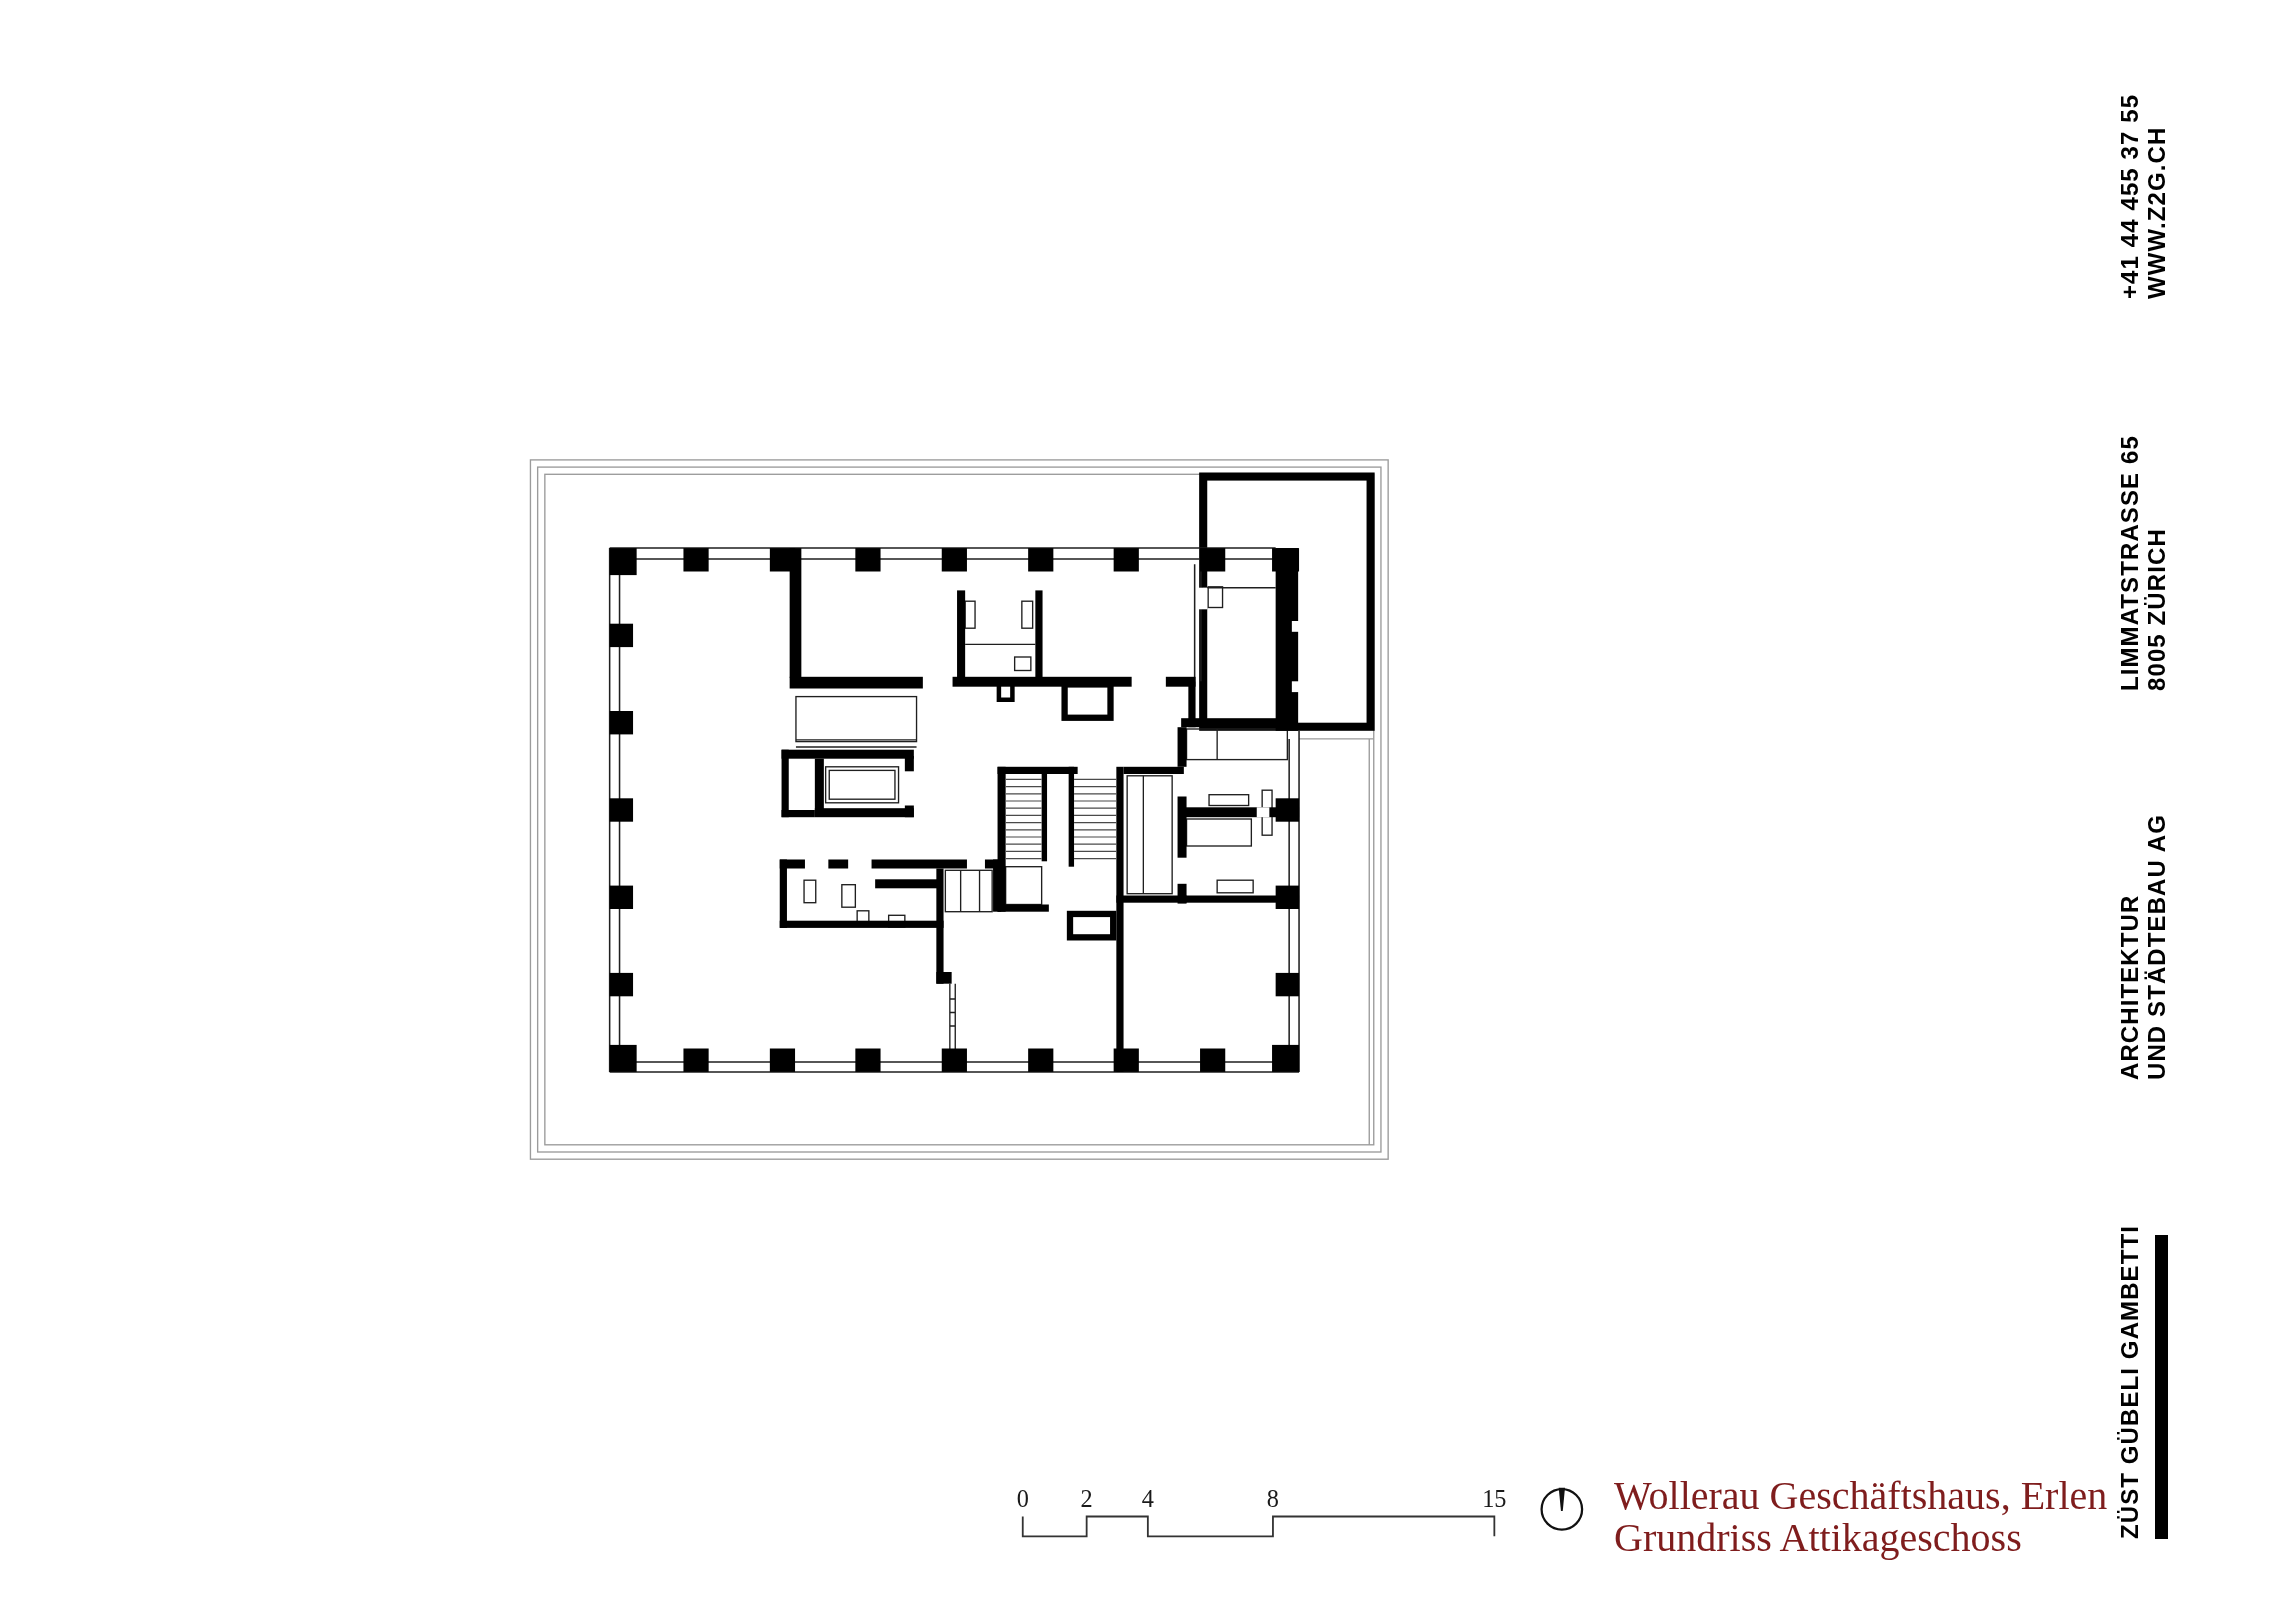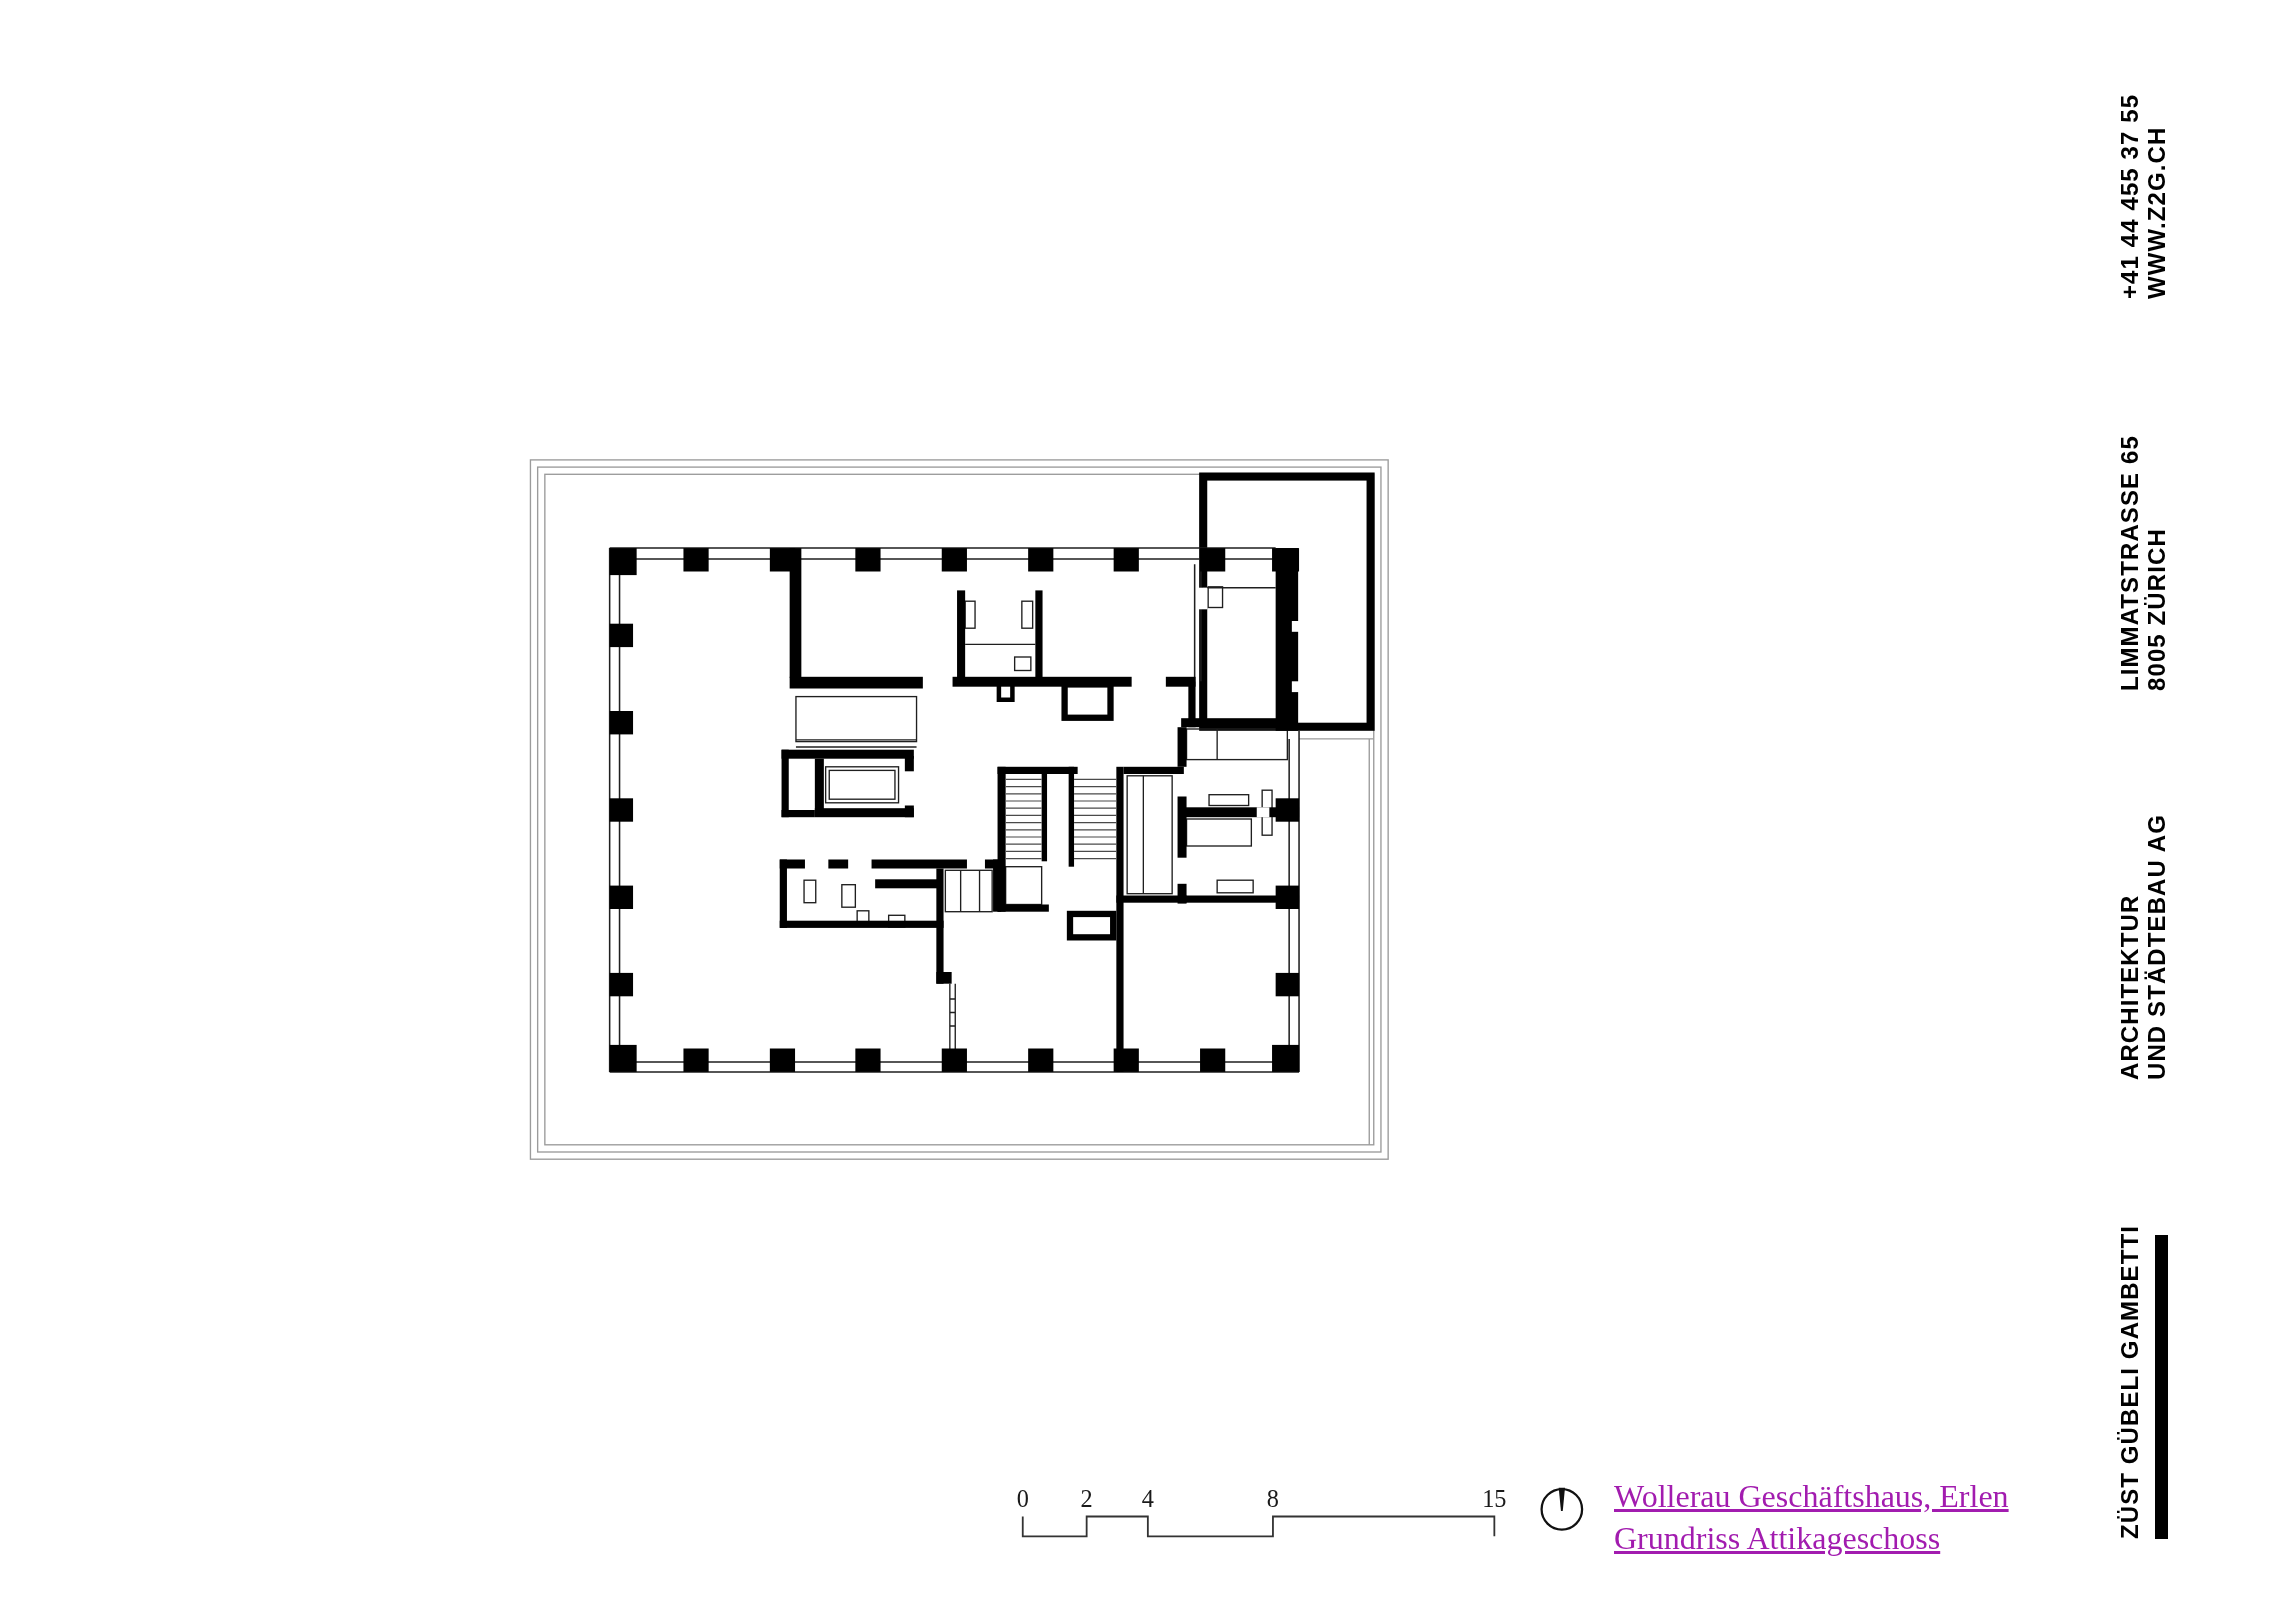--- a/index.html
+++ b/index.html
@@ -25,21 +25,21 @@
   }
   #sb-contact{left:2116px;top:299px;}
   #sb-address{left:2116px;top:691px;}
   #sb-firm{left:2116px;top:1080px;}
   #sb-brand{left:2116px;top:1539px;width:311px;}
   .brand-bar{height:13.5px;width:304px;background:#000;margin-top:11.7px;}
 
   .titleblock{
     position:absolute;left:1614px;top:1475px;
     font-family:"Liberation Serif", serif;
-    font-size:32px;line-height:42px;color:#a21caf;white-space:nowrap;text-decoration:underline;
+    font-size:40px;line-height:42px;color:#7f1d1d;white-space:nowrap;
   }
 
   
   .terr{stroke:#9b9b9b;stroke-width:1.5;fill:none;}
   .shell{stroke:#1f1f1f;stroke-width:1.7;fill:none;}
   .thin{stroke:#1f1f1f;stroke-width:1.5;fill:none;}
   .tread{stroke:#4a4a4a;stroke-width:1.3;fill:none;}
   .wall{fill:#000;}
   .gap{fill:#fff;}
   .roomthick{fill:#fff;stroke:#000;}

